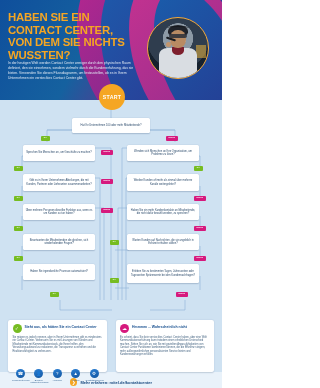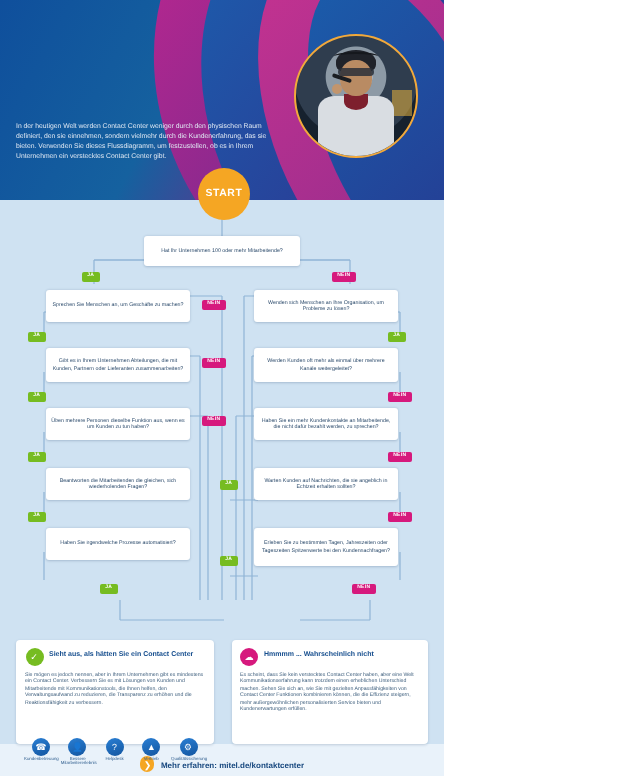--- a/index.html
+++ b/index.html
@@ -237,20 +237,21 @@
       <div class="hp-body"></div>
       <div class="hp-collar"></div>
       <div class="hp-hair"></div>
       <div class="hp-face"></div>
       <div class="hp-glass"></div>
       <div class="hp-band"></div>
       <div class="hp-mic"></div>
       <div class="hp-hand"></div>
     </div>
 
+    <div class="h-title">HABEN SIE EIN CONTACT CENTER, VON DEM SIE NICHTS WUSSTEN?</div>
     <div class="h-body">In der heutigen Welt werden Contact Center weniger durch den physischen Raum definiert, den sie einnehmen, sondern vielmehr durch die Kundenerfahrung, das sie bieten. Verwenden Sie dieses Flussdiagramm, um festzustellen, ob es in Ihrem Unternehmen ein verstecktes Contact Center gibt.</div>
   </div>
 
   <div class="start-btn">START</div>
 
   <div class="flow">
     <svg class="flow-svg" viewBox="0 0 222 220">
       <g stroke="#8fb4d6" stroke-width="0.6" fill="none">
         <path d="M111 4 L111 18"></path>
         <path d="M47 30 L47 42 M47 30 L85 30"></path>

